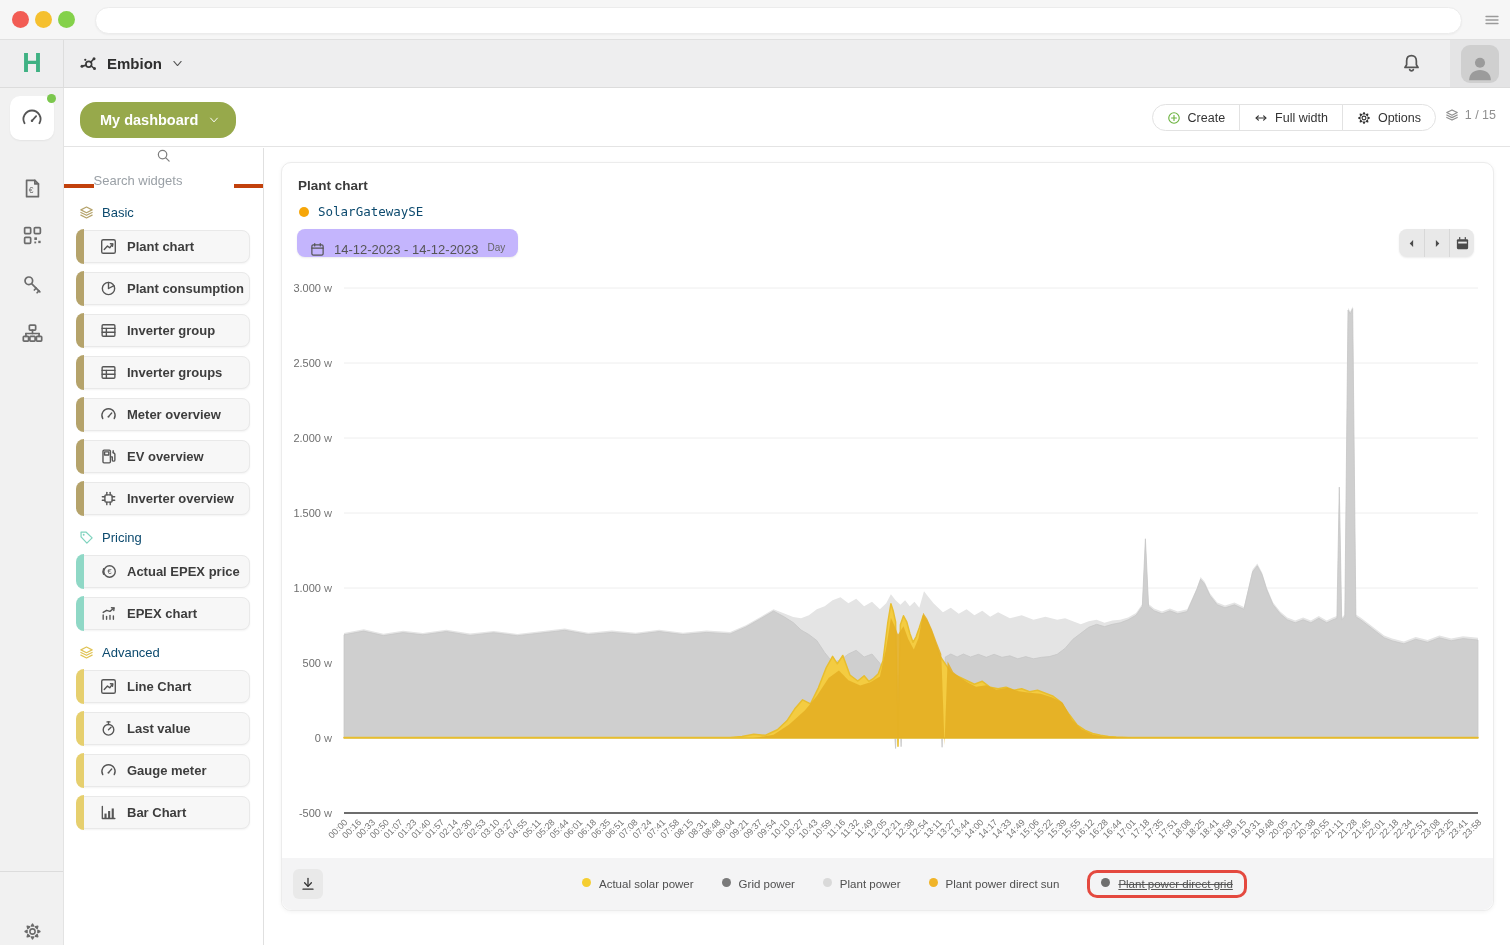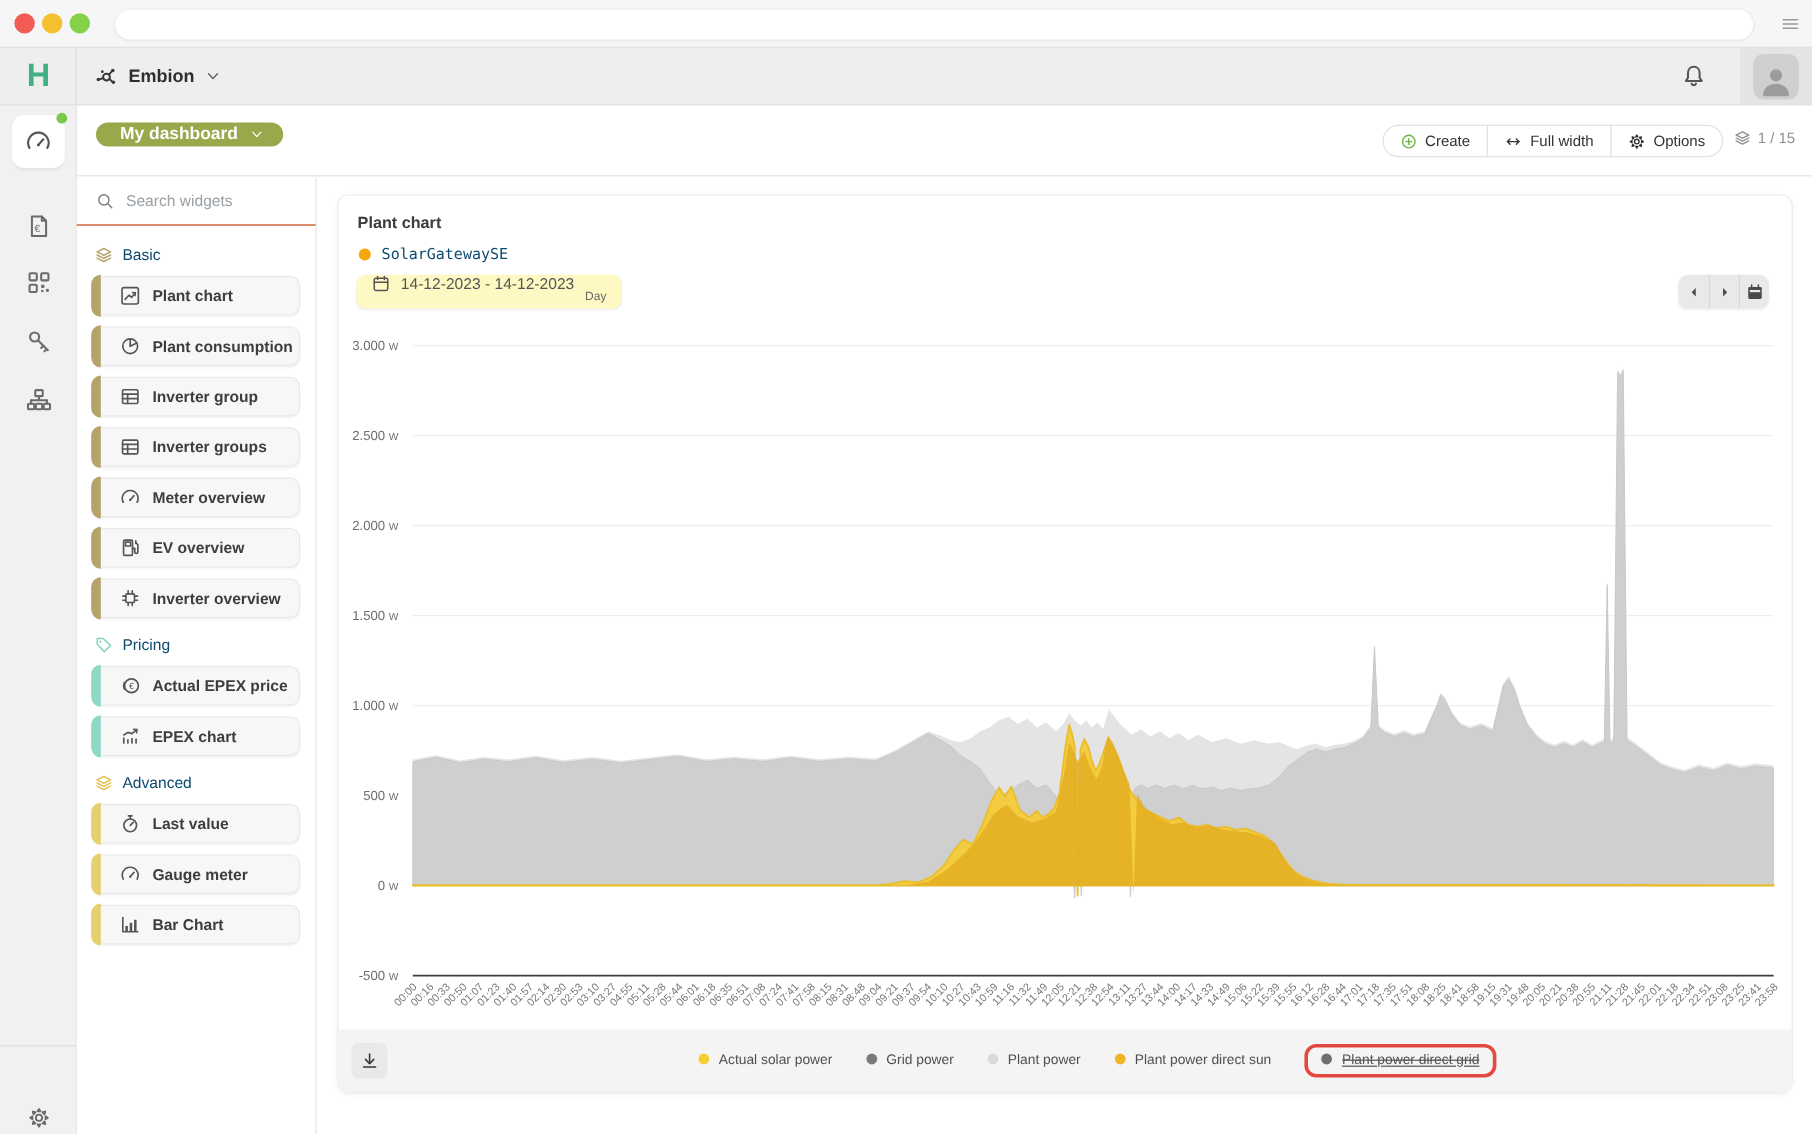--- a/index.html
+++ b/index.html
@@ -21,55 +21,55 @@
   .org { position:absolute; left:78px; top:0; height:47px; display:flex; align-items:center; gap:9px; cursor:pointer; }
   .org .name { font-size:15px; font-weight:700; color:#2e2e2e; }
   .org .icn { color:#3a3a3a; display:flex; }
   .org .chev { color:#555; display:flex; }
   .bell { position:absolute; right:88px; top:13px; color:#555; cursor:pointer; }
   .avatar-cell { position:absolute; right:0; top:0; width:60px; height:47px; background:#e4e4e5; display:flex; align-items:center; justify-content:center; }
   .avatar { width:38px; height:38px; border-radius:9px; background:#cfcfcf; color:#9b9b9b; display:flex; align-items:flex-end; justify-content:center; overflow:hidden; cursor:pointer; }
 
   
   .toolbar { position:absolute; left:64px; top:88px; width:1446px; height:59px; background:#fff; border-bottom:1px solid #e4e4e4; }
-  .dash-btn { position:absolute; left:16px; top:14px; height:20px; background:#97a94b; color:#fff; font-weight:700; font-size:14.5px; border:none; border-radius:16px; padding:0 16px 0 20px; display:flex; align-items:center; gap:10px; cursor:pointer; font-family:inherit; }
+  .dash-btn { position:absolute; left:16px; top:14px; height:36px; background:#97a94b; color:#fff; font-weight:700; font-size:14.5px; border:none; border-radius:16px; padding:0 16px 0 20px; display:flex; align-items:center; gap:10px; cursor:pointer; font-family:inherit; }
   .seg-group { position:absolute; right:74px; top:16px; display:flex; }
   .seg-group button { height:27px; background:#fff; border:1px solid #e2e2e2; margin-left:-1px; font-size:12.5px; color:#333; display:flex; align-items:center; gap:7px; padding:0 14px; cursor:pointer; font-family:inherit; }
   .seg-group button:first-child { border-radius:14px 0 0 14px; }
   .seg-group button:last-child { border-radius:0 14px 14px 0; }
   .page-ind { position:absolute; right:14px; top:20px; display:flex; align-items:center; gap:6px; color:#8f8f8f; font-size:12.5px; cursor:pointer; }
 
   
   .rail { position:absolute; left:0; top:88px; width:64px; height:857px; background:#f1f1f1; border-right:1px solid #e3e3e3; }
   .rail-item { position:absolute; left:0; width:64px; height:44px; display:flex; align-items:center; justify-content:center; color:#6b6b6b; cursor:pointer; }
   .rail-active { position:absolute; left:10px; top:8px; width:44px; height:44px; background:#fff; border-radius:10px; box-shadow:0 1px 2px rgba(0,0,0,.06); display:flex; align-items:center; justify-content:center; color:#555; cursor:pointer; }
   .rail-dot { position:absolute; right:-2px; top:-2px; width:9px; height:9px; border-radius:50%; }
   .rail-divider { position:absolute; left:0; top:783px; width:63px; height:1px; background:#dcdcdc; }
 
   
   .widget-panel { position:absolute; left:64px; top:148px; width:200px; height:797px; background:#fff; border-right:1px solid #e0e0e0; }
-  .search-row { height:40px; display:flex; align-items:center; gap:10px; padding:0 16px; border-bottom:1px solid #c2410c; color:#7d7d7d; }
+  .search-row { height:40px; display:flex; align-items:center; gap:10px; padding:0 16px; border-bottom:4px solid #c2410c; color:#7d7d7d;flex-direction:column; }
   .search-row input { border:none; outline:none; width:140px; font-size:13px; color:#444; font-family:inherit; }
   .search-row input::placeholder { color:#9aa0a6; }
   .wsections { padding:2px 13px 0 13px; }
   .sec-head { display:flex; align-items:center; gap:8px; color:#0c4a6e; font-size:13px; margin:15px 2px 10px 2px; }
   .wcard { position:relative; height:33px; margin-bottom:9px; background:#f7f7f7; border:1px solid #e9e9e9; border-radius:8px; display:flex; align-items:center; gap:10px; padding-left:22px; box-shadow:0 1px 2px rgba(0,0,0,.05); cursor:grab; }
   .wcard .accent { position:absolute; left:-2px; top:-2px; bottom:-2px; width:8px; border-radius:8px 0 0 8px; }
   .wcard .wicon { color:#565656; display:flex; }
   .wcard .wlabel { font-size:13px; font-weight:600; color:#3d3d3d; }
 
   
   .main { position:absolute; left:264px; top:148px; width:1246px; height:797px; background:#fff; }
   .chart-card { position:absolute; left:17px; top:14px; width:1213px; height:749px; background:#fff; border:1px solid #ececec; border-radius:10px; box-shadow:0 1px 4px rgba(0,0,0,.05); }
   .card-bottom { position:absolute; left:0; right:0; bottom:0; height:52px; background:#f4f4f5; border-radius:0 0 10px 10px; }
   .chart-title { position:absolute; left:16px; top:15px; font-size:13.5px; font-weight:700; color:#3b3b3b; }
   .device-row { position:absolute; left:17px; top:41px; display:flex; align-items:center; gap:9px; }
   .device-dot { width:10px; height:10px; border-radius:50%; }
   .device-name { font-family:"DejaVu Sans Mono", monospace; font-size:12.5px; color:#0c4a6e; }
-  .date-pill { position:absolute; left:15px; top:66px; height:28px; background:#fef9c3; border-radius:8px; padding:0 13px; display:flex; align-items:flex-start; gap:9px; font-size:13px; color:#555; box-shadow:0 1px 2px rgba(0,0,0,.08); cursor:pointer; }
+  .date-pill { position:absolute; left:15px; top:66px; height:28px; background:#c4b5fd; border-radius:8px; padding:0 13px; display:flex; align-items:flex-end; gap:9px; font-size:13px; color:#555; box-shadow:0 1px 2px rgba(0,0,0,.08); cursor:pointer; }
   .date-pill .mode { font-size:10px; color:#666; align-self:flex-end; margin-bottom:4px; }
   .nav-group { position:absolute; right:19px; top:66px; height:28px; background:#e9e9e9; border-radius:8px; display:flex; overflow:hidden; box-shadow:0 1px 2px rgba(0,0,0,.08); }
   .nav-group button { width:25px; border:none; background:transparent; color:#4a4a4a; display:flex; align-items:center; justify-content:center; cursor:pointer; }
   .nav-group button + button { border-left:1px solid #d8d8d8; }
   .plot-wrap { position:absolute; left:0; top:108px; width:1213px; height:588px; }
   .download-btn { position:absolute; left:11px; bottom:11px; width:30px; height:30px; background:#e9e9e9; border:none; border-radius:6px; color:#333; display:flex; align-items:center; justify-content:center; cursor:pointer; }
   .legend { position:absolute; left:300px; bottom:12px; display:flex; align-items:center; gap:28px; font-size:11.5px; color:#4f4f4f; }
   .legend .litem { display:flex; gap:8px; cursor:pointer; white-space:nowrap; }
   .legend .ldot { width:9px; height:9px; border-radius:50%; flex:none; }
   .legend .struck { text-decoration:underline line-through; color:#555; }
@@ -384,20 +384,31 @@
         </div>
         <div class="sec-head">
           <span style="display:flex;color:#e0c355">
             <svg viewBox="0 0 16 16" width="15" height="15" fill="none" stroke="currentColor" stroke-width="1.3" stroke-linecap="round" stroke-linejoin="round">
               <path d="M8 2.2 14 5.2 8 8.2 2 5.2Z"></path>
               <polyline points="2,8 8,11 14,8"></polyline>
               <polyline points="2,10.8 8,13.8 14,10.8"></polyline>
             </svg>
           </span>
           <span>Advanced</span>
+        </div>
+        <div class="wcard">
+          <span class="accent" style="background:#e6cf6e"></span>
+          <span class="wicon">
+            <svg viewBox="0 0 16 16" width="17" height="17" fill="none" stroke="currentColor" stroke-width="1.3" stroke-linecap="round" stroke-linejoin="round">
+              <rect x="1.6" y="1.6" width="12.8" height="12.8" rx="1.5"></rect>
+              <polyline points="4,10.8 7,7.6 9.2,9.2 12,5.6"></polyline>
+              <polyline points="9.8,5.4 12,5.6 11.8,7.8"></polyline>
+            </svg>
+          </span>
+          <span class="wlabel">Line Chart</span>
         </div>
         <div class="wcard">
           <span class="accent" style="background:#e6cf6e"></span>
           <span class="wicon">
             <svg viewBox="0 0 16 16" width="17" height="17" fill="none" stroke="currentColor" stroke-width="1.3" stroke-linecap="round" stroke-linejoin="round">
               <circle cx="8" cy="9.2" r="5"></circle>
               <line x1="8" y1="9.2" x2="10.4" y2="6.9"></line>
               <line x1="6.6" y1="1.8" x2="9.4" y2="1.8"></line>
               <line x1="8" y1="1.8" x2="8" y2="4.2"></line>
             </svg>

